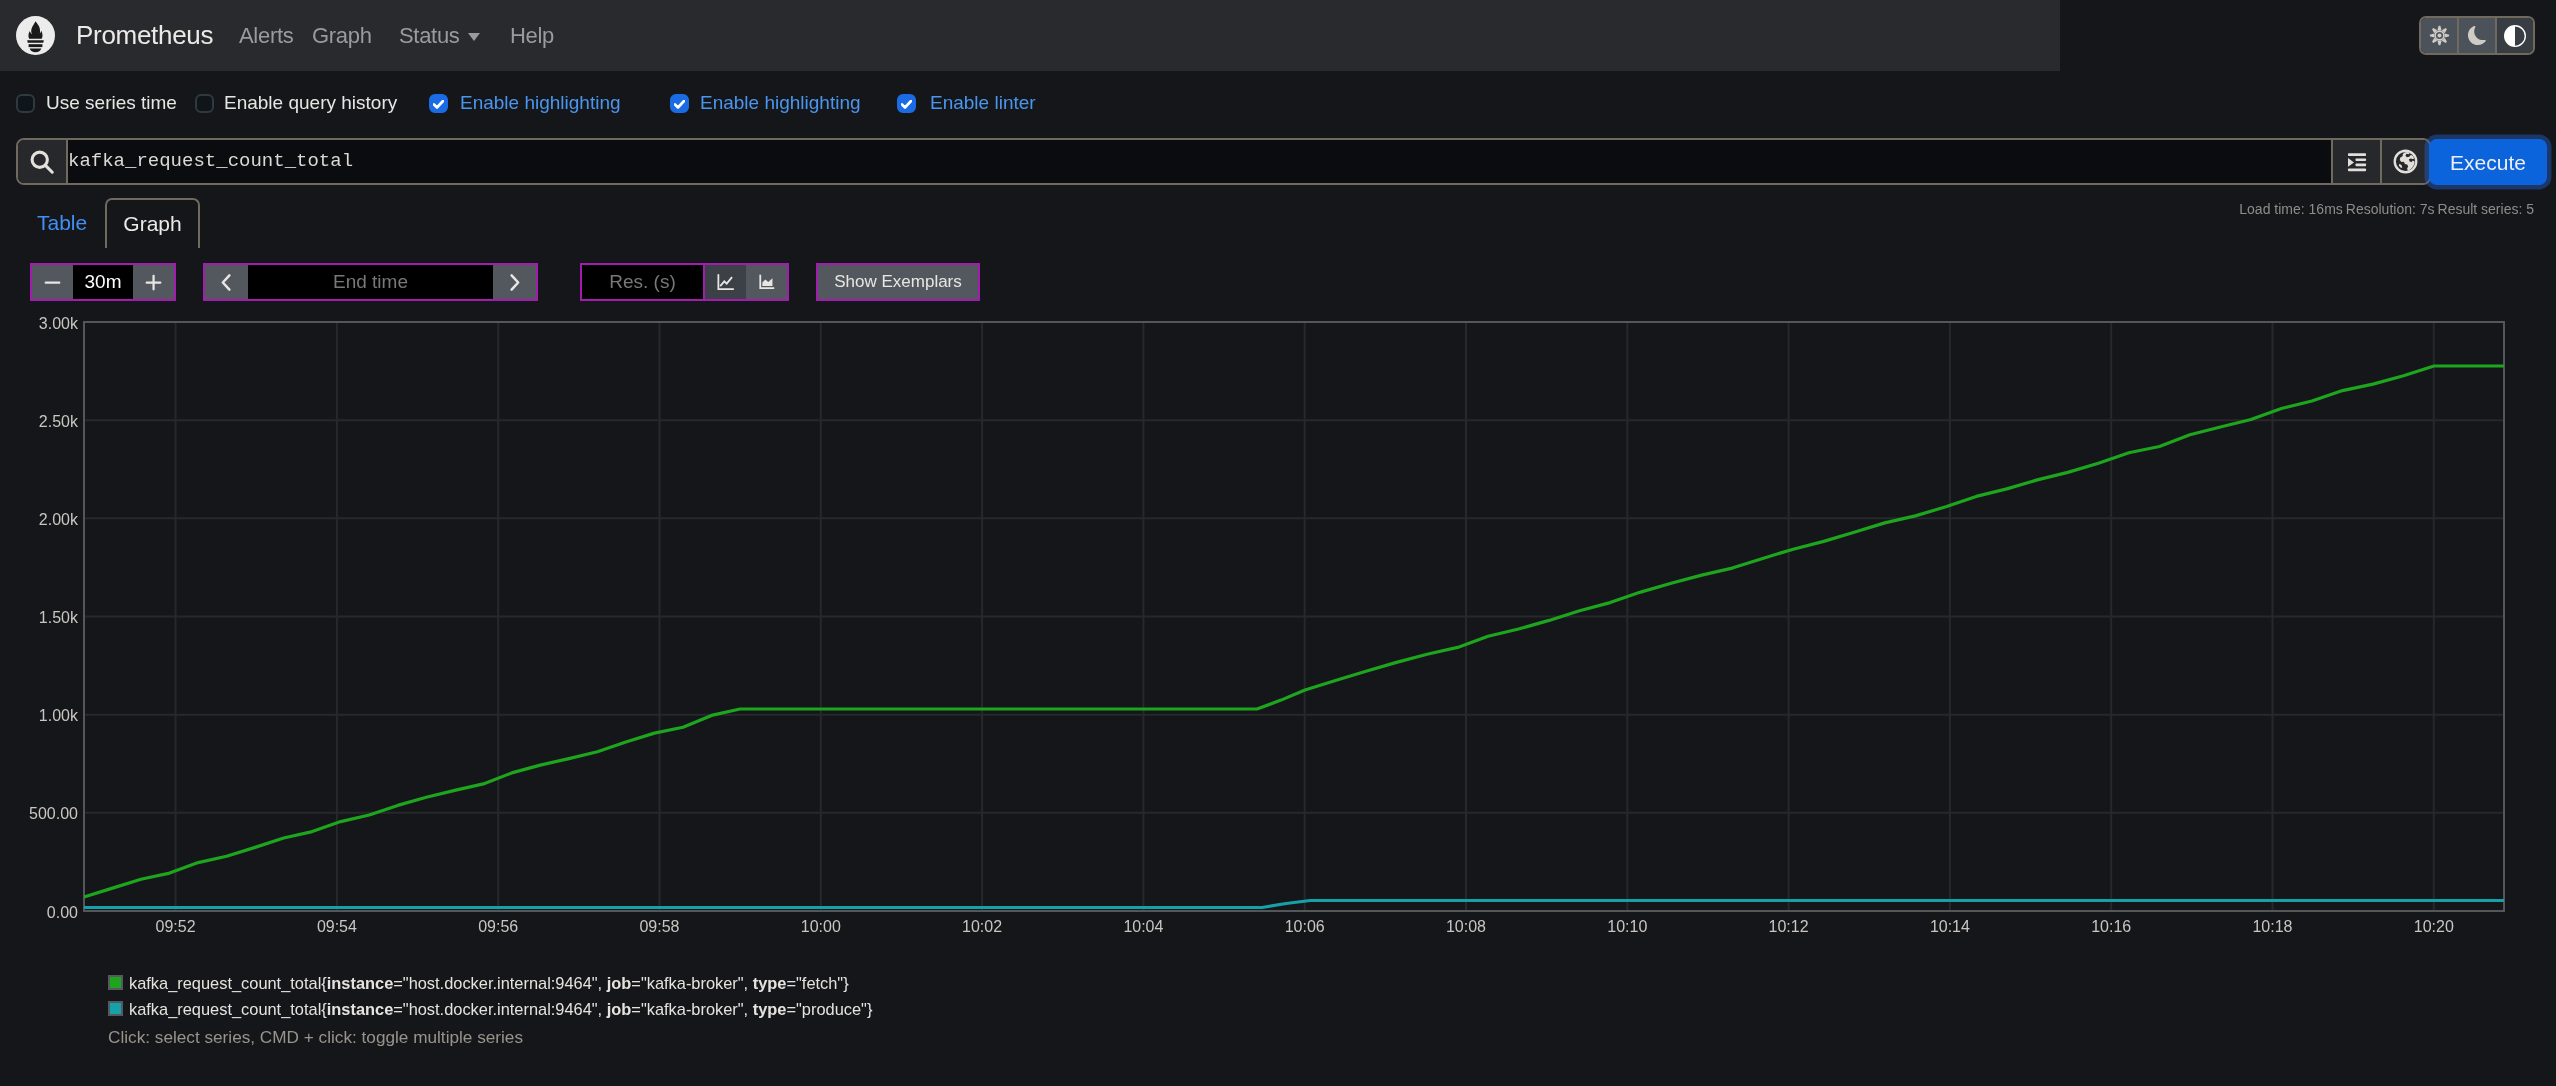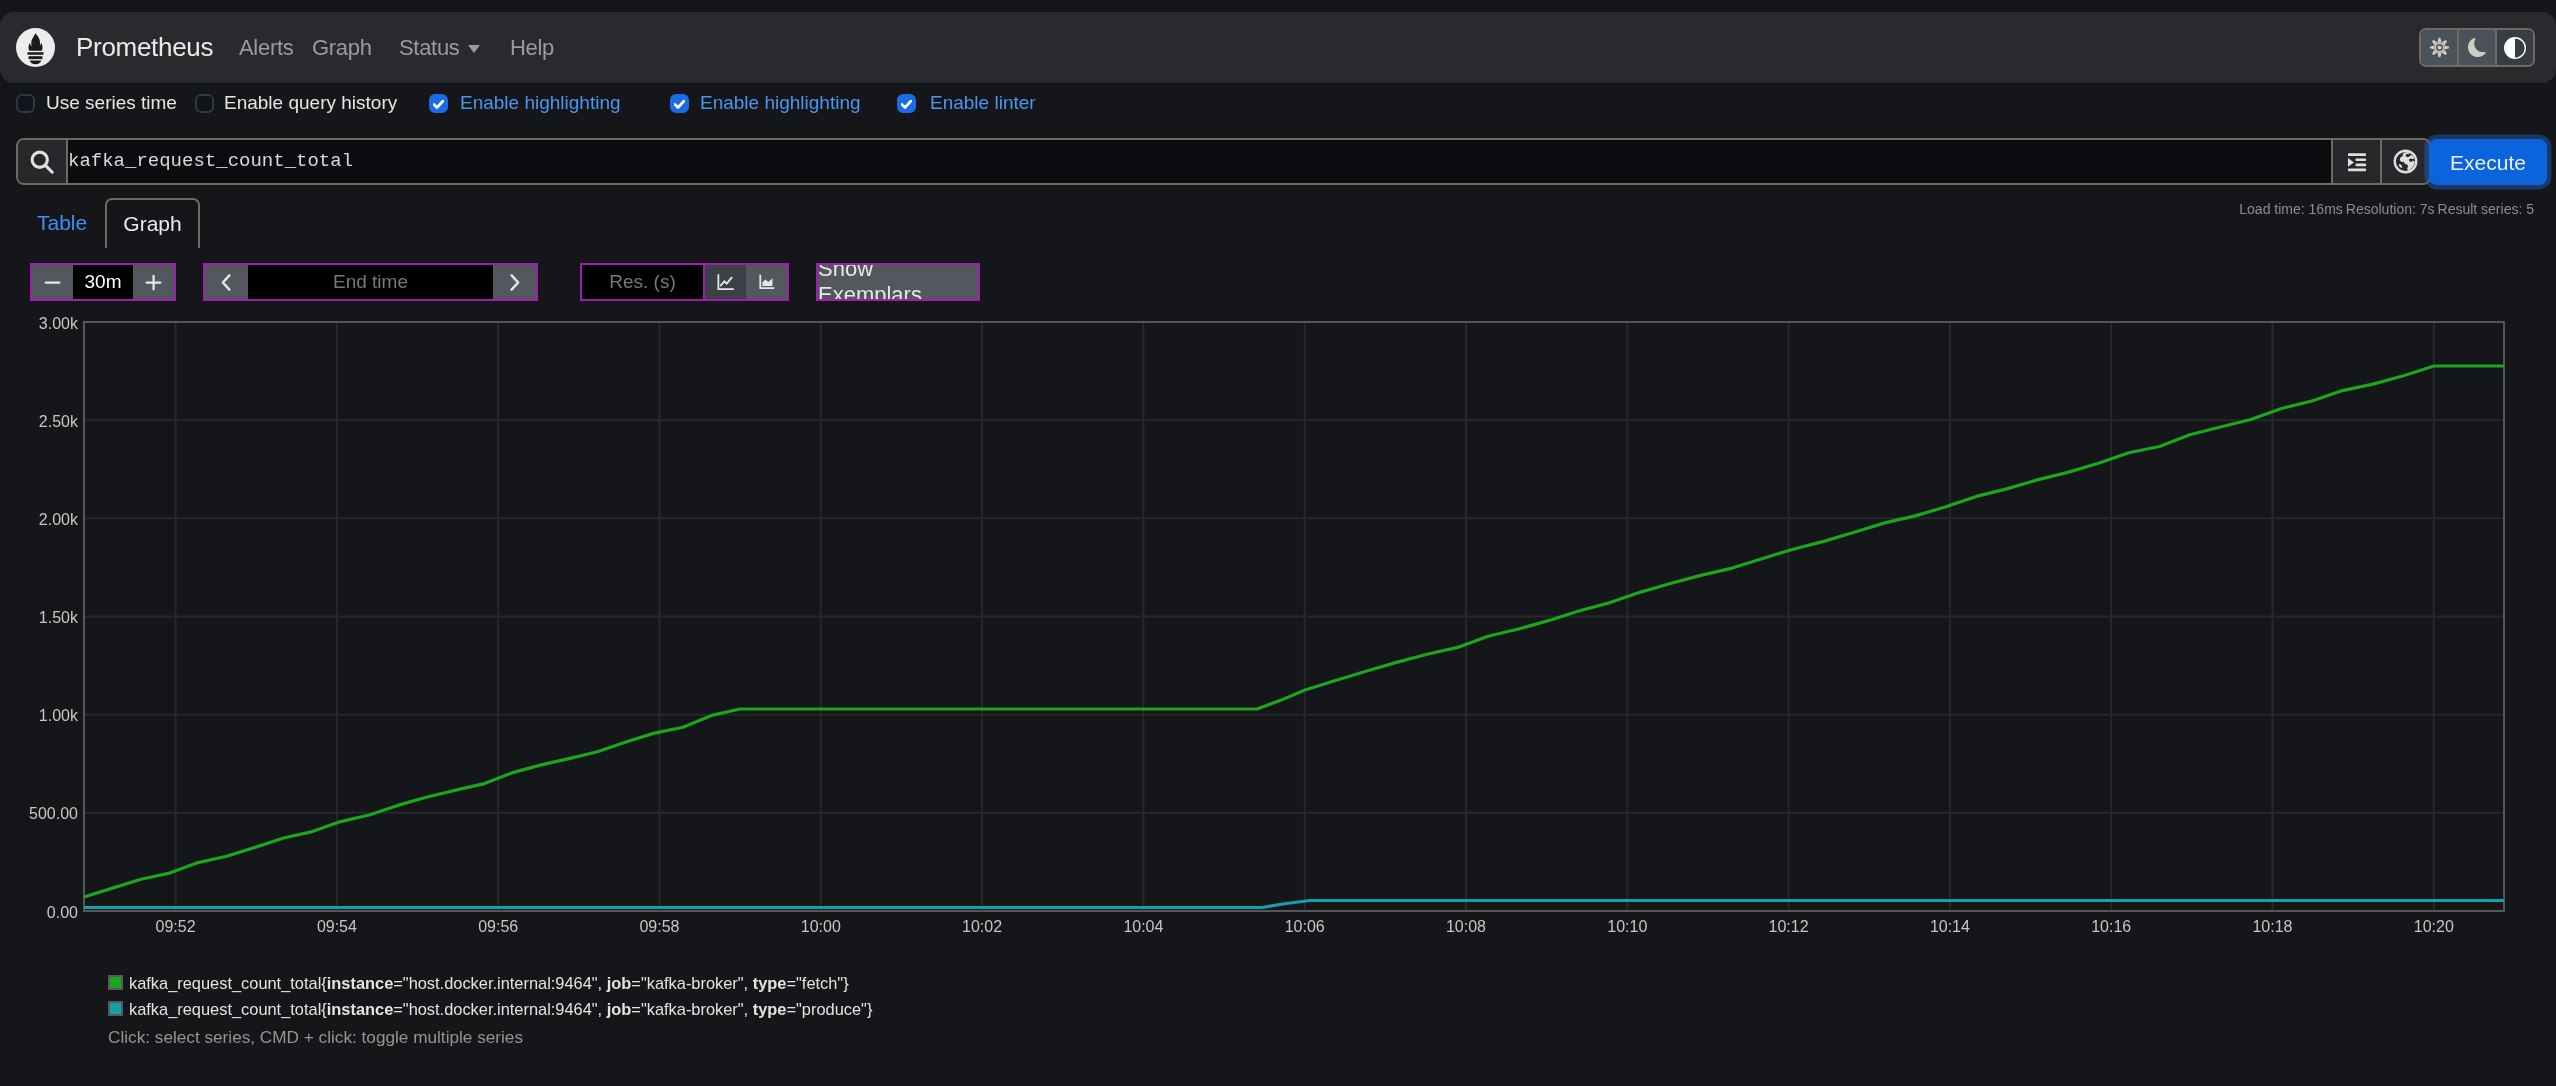--- a/index.html
+++ b/index.html
@@ -1,21 +1,21 @@
 <!DOCTYPE html>
 <html><head>
 <meta charset="utf-8">
 <style>
 * { margin:0; padding:0; box-sizing:border-box; }
 html,body { width:2556px; height:1086px; background:#15161a; overflow:hidden; }
 body { font-family:"Liberation Sans", sans-serif; position:relative; -webkit-font-smoothing:antialiased; will-change:transform; }
 .abs { position:absolute; }
 
 
-.navbar { position:absolute; left:0; top:12px; width:2556px; height:71px; background:#282a2d;border-radius:14px; }
+.navbar { position:absolute; left:0; top:0; width:2060px; height:71px; background:#282a2d; }
 .brand { position:absolute; left:76px; top:0; height:71px; line-height:71px; font-size:26px; letter-spacing:-0.3px; color:#eceae7; }
 .navlink { position:absolute; top:0; height:71px; line-height:71px; font-size:22px; letter-spacing:-0.3px; color:#989ba0; }
 .caret { display:inline-block; width:0; height:0; border-left:6px solid transparent; border-right:6px solid transparent; border-top:8px solid #989ba0; margin-left:8px; vertical-align:2px; }
 
 
 .tgroup { position:absolute; left:2419px; top:16px; width:116px; height:39px; border:2px solid #6f695e; border-radius:7px; display:flex; overflow:hidden; }
 .tbtn { flex:1; background:#4c525a; display:flex; align-items:center; justify-content:center; }
 .tbtn + .tbtn { border-left:2px solid #6f695e; }
 .tbtn.active { background:#383d43; }
 
@@ -196,21 +196,21 @@
       </svg>
     </div>
   <div class="gbtn" style="width:43px">
       <svg width="19" height="19" viewBox="0 0 16 16" fill="#e8e6e3">
         <path d="M2 1.5 V13.5 H14.5 V12 H3.5 V1.5 Z"></path>
         <path d="M4.5 11 L4.5 8 L7 5.5 L9.5 7.5 L13 4.5 L13 11 Z"></path>
       </svg>
     </div>
 </div>
 <div class="grp" style="left:816px; width:164px">
-  <div class="gbtn" style="flex:1; font-size:22px">Show Exemplars</div>
+  <div class="gbtn" style="flex:1; font-size:17px">Show Exemplars</div>
 </div>
 
 <svg class="abs" style="left:0; top:310px" width="2556" height="640" viewBox="0 0 2556 640" font-family="Liberation Sans, sans-serif">
 
   <g stroke="#26282a" stroke-width="2">
 
     <line x1="84" y1="110.2" x2="2504" y2="110.2"></line>
     <line x1="84" y1="208.3" x2="2504" y2="208.3"></line>
     <line x1="84" y1="306.5" x2="2504" y2="306.5"></line>
     <line x1="84" y1="404.7" x2="2504" y2="404.7"></line>

